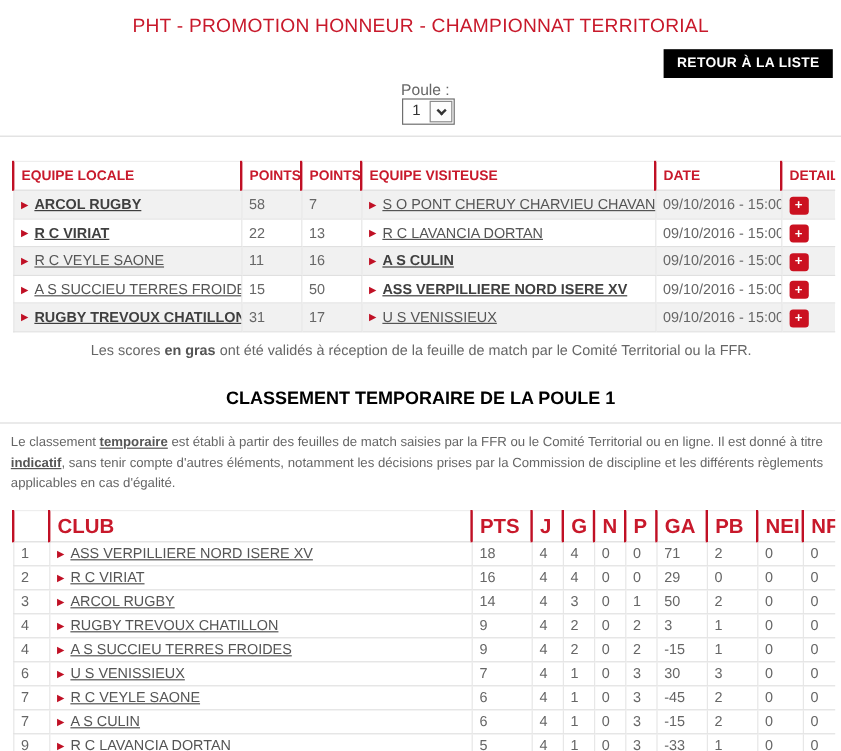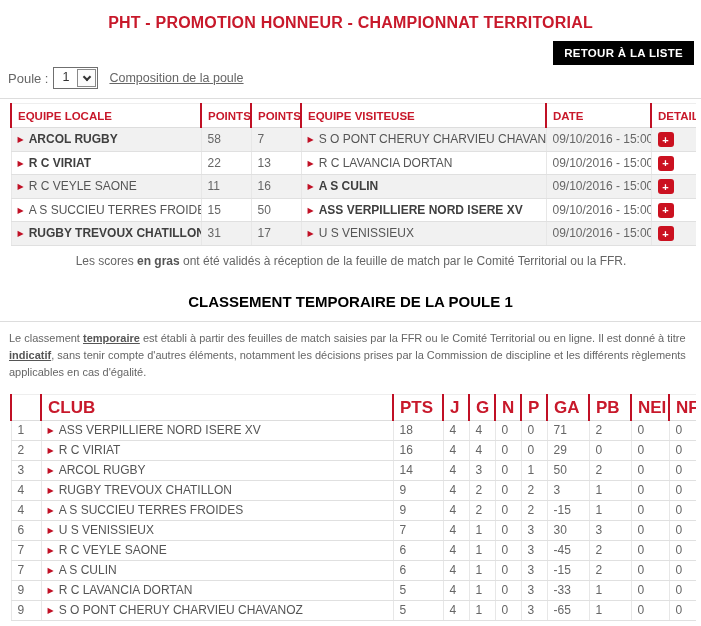--- a/index.html
+++ b/index.html
@@ -6,31 +6,31 @@
   html, body { margin: 0; padding: 0; }
   body {
     width: 701px; height: 626px; overflow: hidden;
     background: #ffffff; color: #666666;
     font-family: "Liberation Sans", sans-serif; font-size: 12px;
   }
 
   
   .page-title {
     margin: 14px 0 0; text-align: center;
-    color: #c8192b; font-size: 16px; font-weight: bold; letter-spacing: 0.2px;
+    color: #c8192b; font-size: 16px; font-weight: normal; letter-spacing: 0.2px;
   }
   .back-row { text-align: right; padding-right: 7px; margin-top: 9px; height: 24px; }
   .back-btn {
     background: #000000; color: #fff; border: none; cursor: pointer;
     font-family: "Liberation Sans", sans-serif;
     font-size: 11.5px; font-weight: bold; padding: 6px 11px; letter-spacing: 0.3px;
   }
 
   
-  .poule-row { display: flex; align-items: center; margin: 2px 0 0 8px; }
+  .poule-row { display: flex; align-items: center; margin: 2px 0 0 8px; flex-direction: column; }
   .poule-label { font-size: 13px; color: #666; }
   .select {
     display: inline-flex; align-items: stretch; margin-left: 5px;
     border: 1px solid #6f6f6f; background: #fff; height: 22px; cursor: pointer;
   }
   .select .val { padding: 2px 7px 0 8px; font-size: 12.5px; color: #333; }
   .select .arrow {
     width: 19px; display: flex; align-items: center; justify-content: center;
     border: 1px solid #8a8a8a; margin: 1px; background: #fcfcfc;
   }
@@ -48,24 +48,24 @@
   th {
     color: #c8192b; font-size: 11.5px; font-weight: bold; text-align: left;
     border-left: 2px solid #c01025; border-top: 1px solid #eee; border-bottom: 1px solid #ddd;
     padding: 5px 6px 4px; line-height: 14px; white-space: nowrap; overflow: hidden;
   }
   td {
     color: #666; font-size: 12px; line-height: 15px;
     border-left: 1px solid #e7e7e7; border-bottom: 1px solid #e0e0e0;
     padding: 4px 6px 3px; white-space: nowrap; overflow: hidden;
   }
-  table.results { margin-top: 4px; }
+  table.results { margin-top: 20px; }
   .results tr.odd td { background: #f1f1f1; }
   .bullet { color: #c01025; font-size: 8px; margin-right: 5px; vertical-align: 1px; }
-  a.team-link, a.club-link { color: #555; cursor: pointer; }
+  a.team-link, a.club-link { color: #555; text-decoration: underline; cursor: pointer; }
   a.team-link.bold { font-weight: bold; color: #3f3f3f; }
   .plus {
     display: inline-block; width: 16px; height: 15px; border: none; border-radius: 3px;
     background: #cb1120; color: #fff; font-weight: bold; font-size: 11px; line-height: 14px;
     text-align: center; padding: 0; cursor: pointer; font-family: "Liberation Sans", sans-serif;
   }
   .note { margin: 8px 8px 0 9px; font-size: 12px; color: #666; text-align: center; }
   .note b { color: #555; }
 
   .classement-title {
@@ -92,21 +92,20 @@
 
 <div class="poule-row">
   <span class="poule-label">Poule :</span>
   <span class="select">
     <span class="val">1</span>
     <span class="arrow">
         <span class="chev"></span>
       </span>
   </span>
   <span class="poule-links">
-    <a class="comp-link">Composition de la poule</a>
   </span>
 </div>
 
 <hr class="thin">
 
 <table class="results">
   <colgroup>
       <col style="width:190px">
       <col style="width:50px">
       <col style="width:50px">

